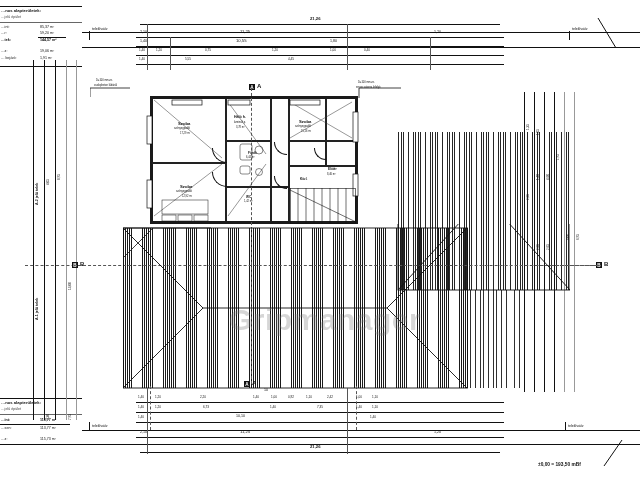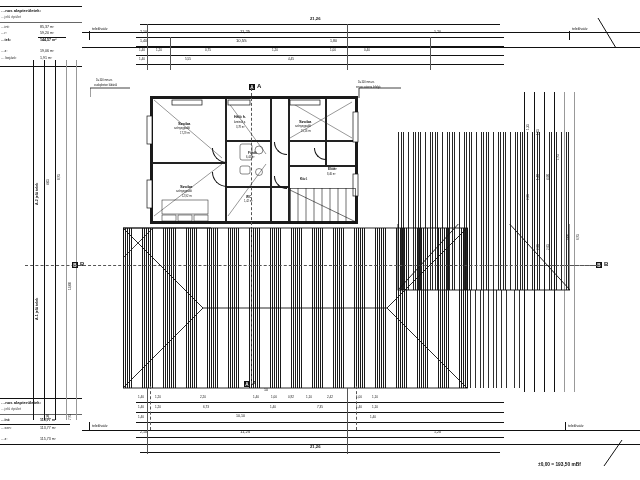--- a/index.html
+++ b/index.html
@@ -424,14 +424,15 @@
   <div class="hl" style="left:140px;top:452px;width:360px;"></div>
   <div class="t t35 b" style="left:310px;top:445px;">21,26</div>
 
   <div class="vl" style="left:147px;top:388px;height:66px;background:#555;"></div>
   <div class="vl" style="left:347px;top:388px;height:66px;background:#555;"></div>
   <div class="dash-v" style="left:150px;top:386px;height:44px;"></div>
   <div class="dash-v" style="left:356px;top:386px;height:44px;"></div>
 
   <div class="t t4 b" style="left:538px;top:463px;">±0,00 = 193,50 mBf</div>
 
+  <div class="wm">Gripmanager</div>
 
 </div>
 
 </body></html>

